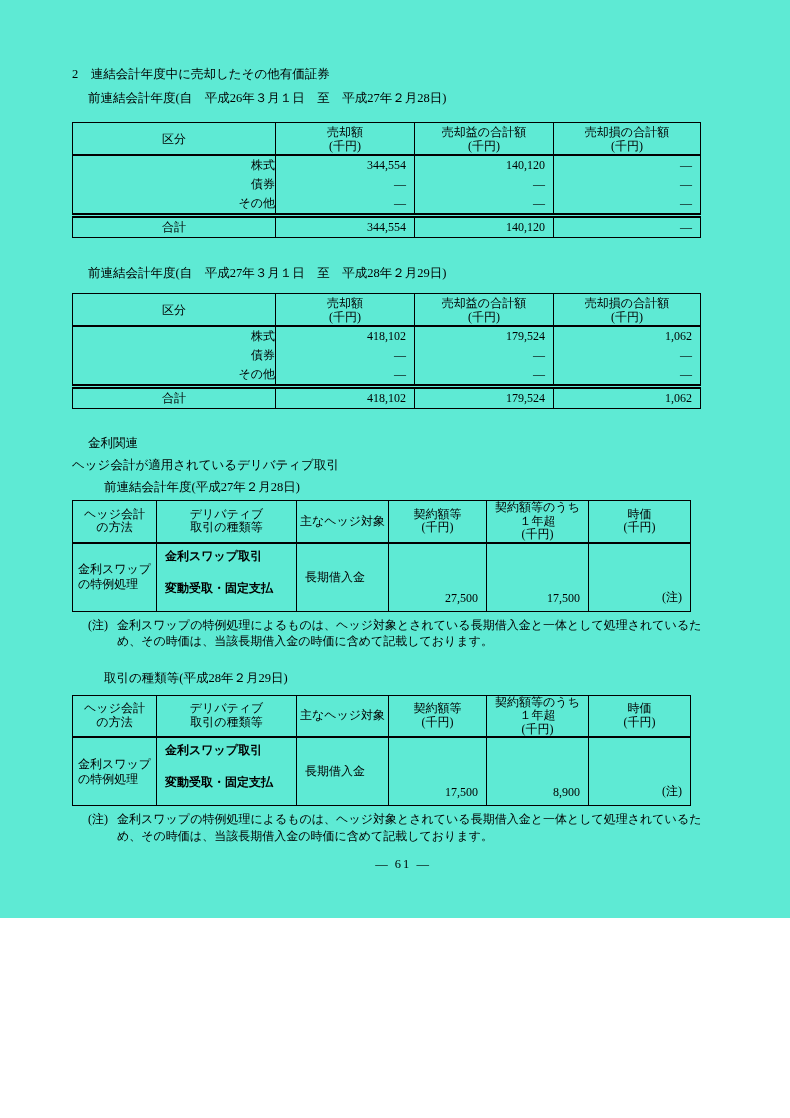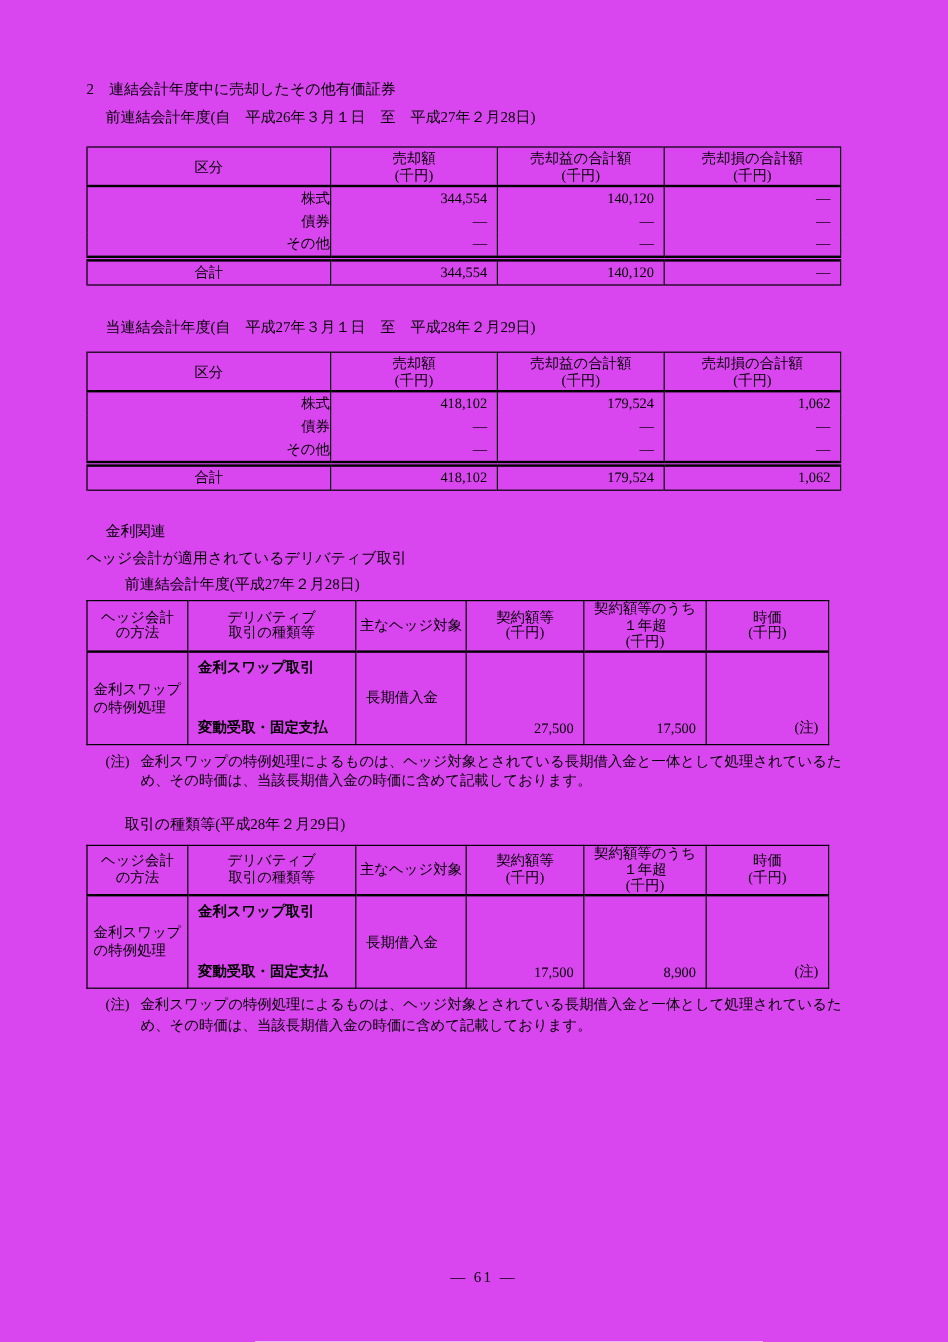--- a/index.html
+++ b/index.html
@@ -1,19 +1,19 @@
 <!DOCTYPE html>
 <html><head>
 <meta charset="utf-8">
 <style>
   html,body { margin:0; padding:0; background:#ffffff; }
   .page {
     position:relative;
-    width:790px; height:1118px;
-    background:#d946ef;
+    width:790px; height:918px;
+    background:#5eead4;
     color:#000;
     font-family:"Liberation Serif","DejaVu Serif",serif;
     font-size:12.5px;
     overflow:hidden;
   }
   .content { padding:66px 90px 0 72px; }
 
   .line { line-height:17px; white-space:nowrap; }
   .indent1 { margin-left:16px; }
   .indent2 { margin-left:32px; }
@@ -41,21 +41,21 @@
     border:1.5px solid #000; padding:0; font-weight:normal;
   }
   .drv-table thead th {
     height:40px; text-align:center; vertical-align:middle;
     white-space:pre-line; line-height:13.5px; border-bottom:2px solid #000;
   }
   .drv-table tbody td { height:62px; vertical-align:bottom; }
   .drv-table td.method { vertical-align:middle; padding-left:5px; white-space:pre-line; line-height:15px; }
   .drv-table td.dtype  { vertical-align:top;font-weight:bold; }
   .drv-table td.dtype .t-main { margin:5px 0 0 8px; line-height:15px; }
-  .drv-table td.dtype .t-sub  { margin:35px 0 6px 8px; line-height:15px; }
+  .drv-table td.dtype .t-sub  { margin:17px 0 6px 8px; line-height:15px; }
   .drv-table td.target { vertical-align:middle; padding-left:8px; }
   .drv-table td.num    { text-align:right; padding:0 8px 5px 0; }
 
   
   .note { display:flex; width:628px; margin:5px 0 0 16px; font-size:12px; }
   .note-marker { width:29px; flex:none; line-height:16.5px; }
   .note-text   { flex:1; line-height:16.5px; }
 
   .spacer-a { height:27px; }
   .spacer-c { height:21px; }
@@ -117,21 +117,21 @@
         <tr class="total">
           <td class="cat">合計</td>
           <td class="num">344,554</td>
           <td class="num">140,120</td>
           <td class="num">―</td>
         </tr>
       </tbody>
     </table>
 
     <div class="spacer-a"></div>
-    <div class="line indent1">当連結会計年度(自　平成27年３月１日　至　平成28年２月29日)</div>
+    <div class="line indent1">前連結会計年度(自　平成27年３月１日　至　平成28年２月29日)</div>
 
     <table class="sec-table" style="margin-top:11px;">
       <colgroup>
           <col style="width:203px">
           <col style="width:139px">
           <col style="width:139px">
           <col style="width:147px">
         </colgroup>
       <thead>
         <tr>

